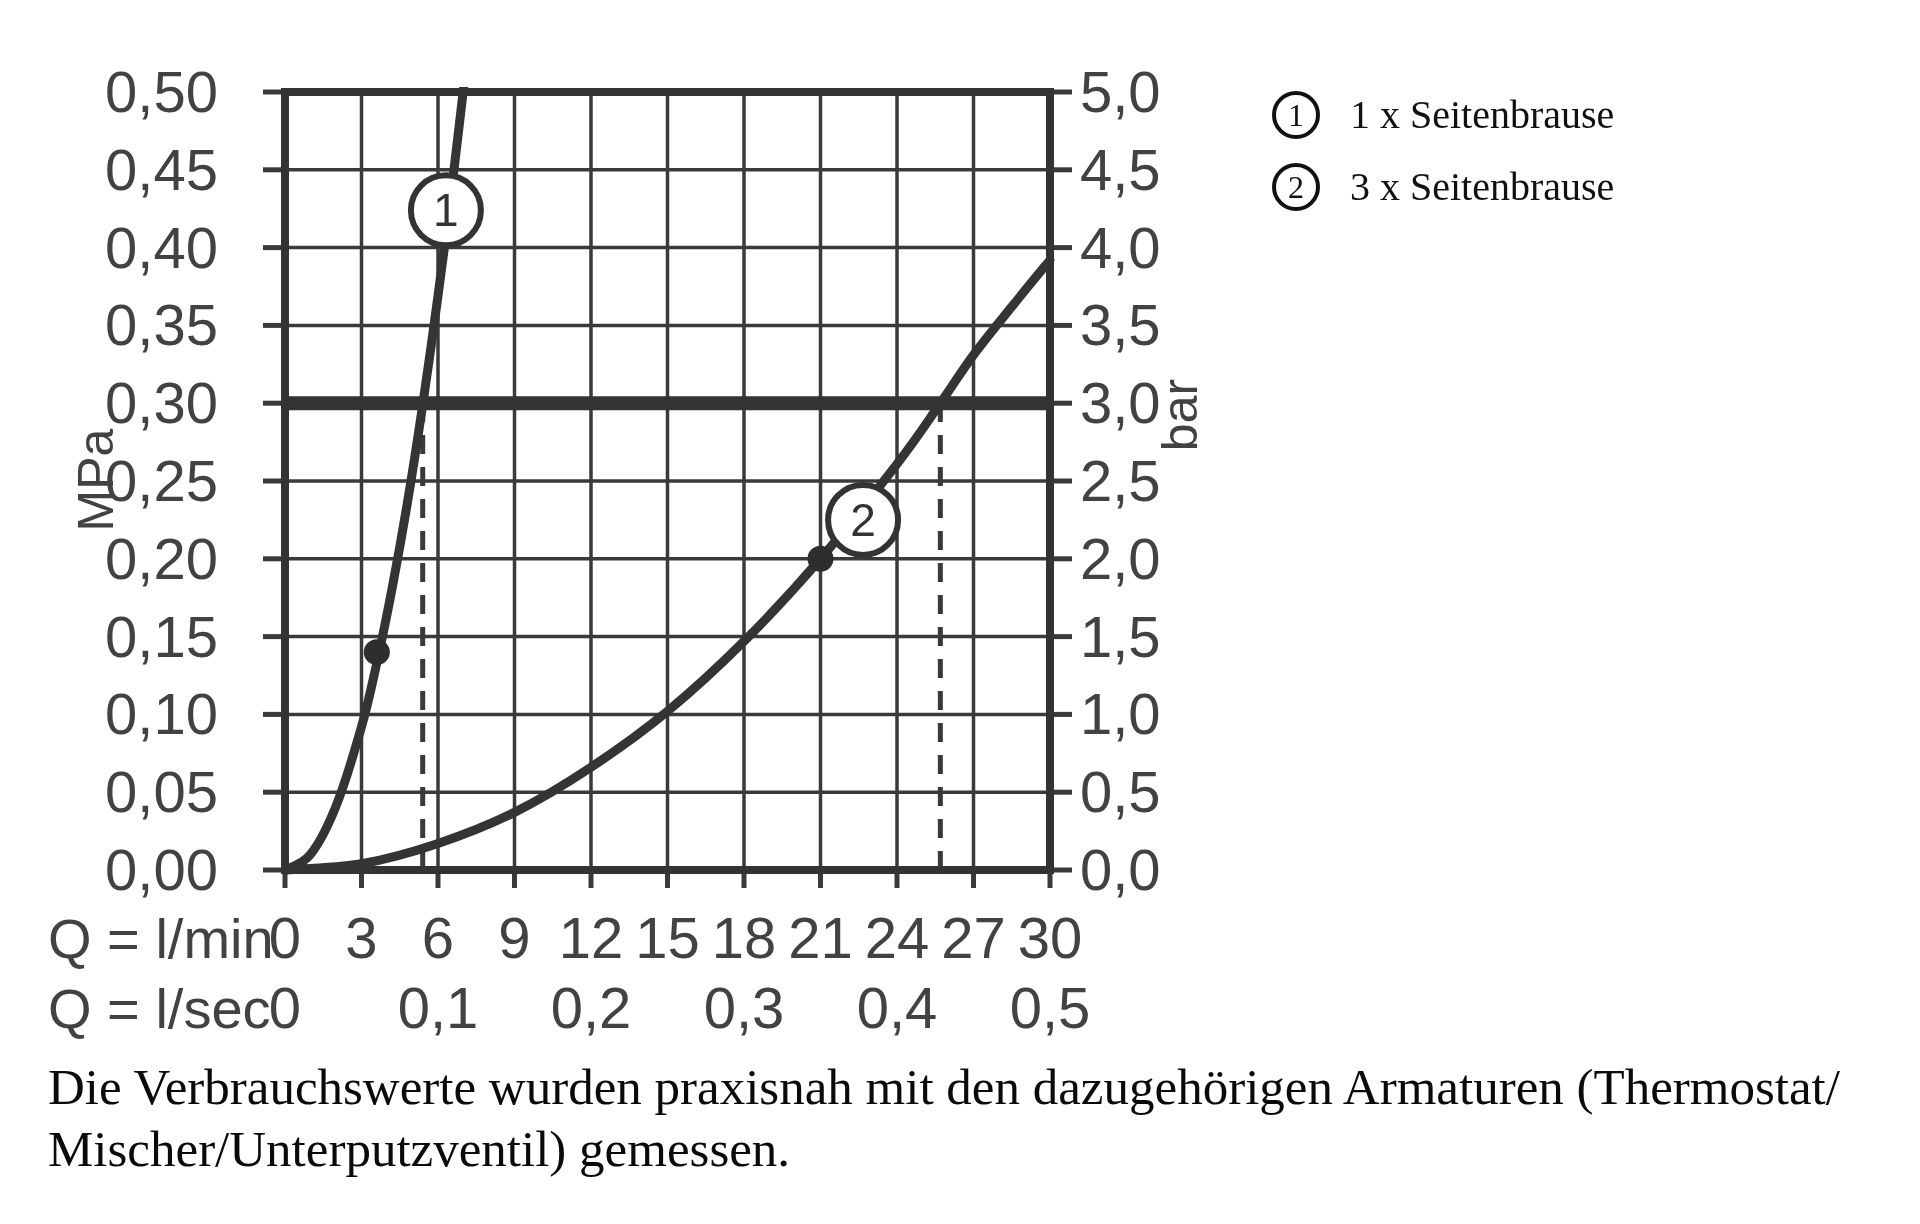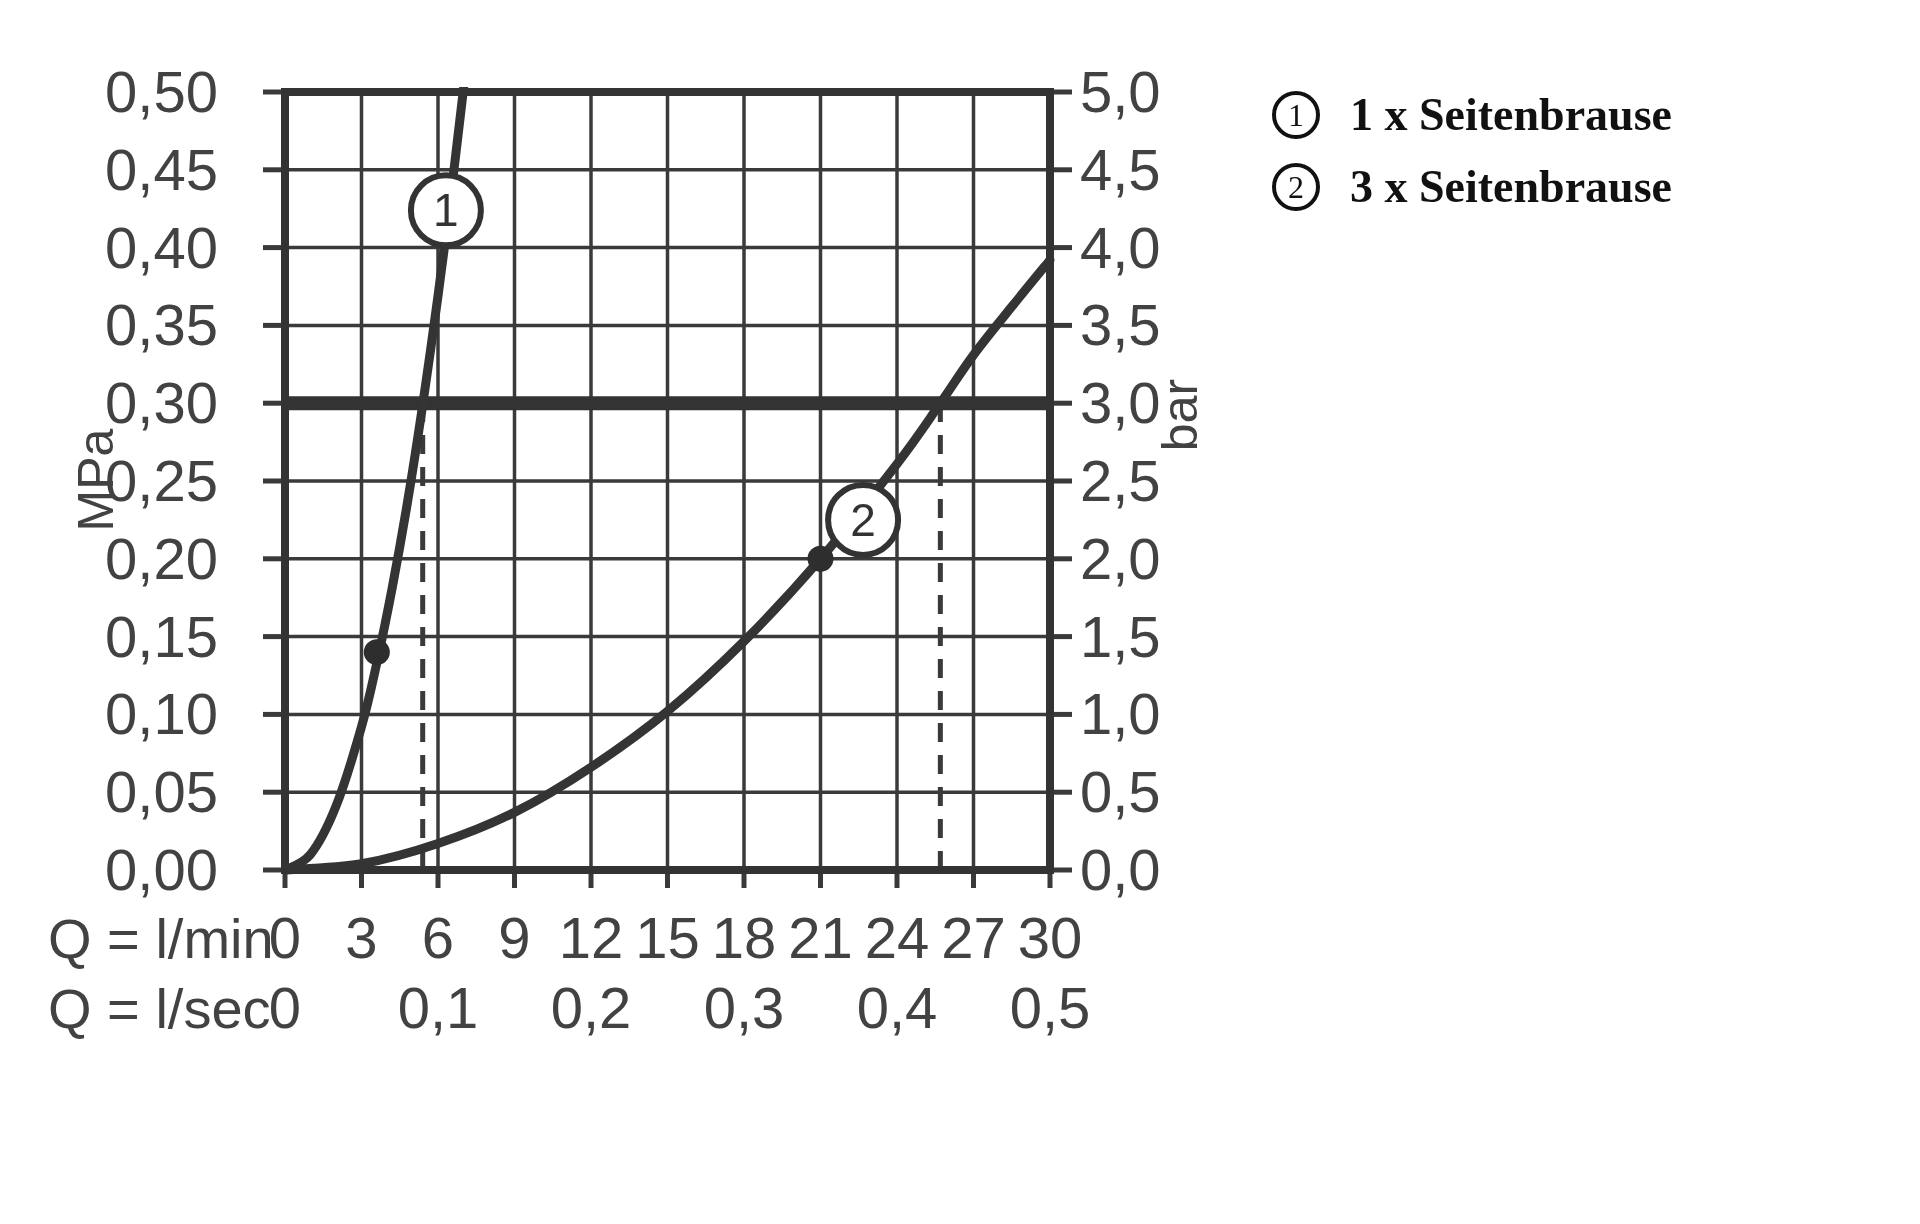--- a/index.html
+++ b/index.html
@@ -11,21 +11,21 @@
   .axis-prefix{font-family:"Liberation Sans",sans-serif;font-size:56px;fill:#424242;}
   .unit-label{font-family:"Liberation Sans",sans-serif;font-size:50px;fill:#424242;}
   .marker-num{font-family:"Liberation Sans",sans-serif;font-size:46px;fill:#333333;}
   
   .legend{position:absolute;left:1272px;top:90px;display:flex;flex-direction:column;gap:22px;
           font-family:"Liberation Serif",serif;color:#111111;}
   .legend-row{display:flex;align-items:center;gap:30px;height:50px;}
   .legend-circ{width:40px;height:40px;border:4px solid #111111;border-radius:50%;
                display:flex;align-items:center;justify-content:center;
                font-size:32px;line-height:1;font-family:"Liberation Serif",serif;}
-  .legend-label{font-size:46px;line-height:1;white-space:nowrap;font-weight:bold;}
+  .legend-label{font-size:40px;line-height:1;white-space:nowrap;}
   
   .footer{position:absolute;left:48px;top:1056px;font-family:"Liberation Serif",serif;
           font-size:51px;line-height:62px;color:#0a0a0a;}
 </style>
 </head>
 <body>
 
 <div class="page">
 
   <svg id="chart" class="chart-svg" width="1920" height="1224" viewBox="0 0 1920 1224">
@@ -180,14 +180,18 @@
     <div class="legend-row">
       <span class="legend-circ">1</span>
       <span class="legend-label">1 x Seitenbrause</span>
     </div>
     <div class="legend-row">
       <span class="legend-circ">2</span>
       <span class="legend-label">3 x Seitenbrause</span>
     </div>
   </div>
 
+  <div class="footer">
+    <div>Die Verbrauchswerte wurden praxisnah mit den dazugehörigen Armaturen (Thermostat/</div>
+    <div>Mischer/Unterputzventil) gemessen.</div>
+  </div>
 
 </div>
 
 </body></html>

